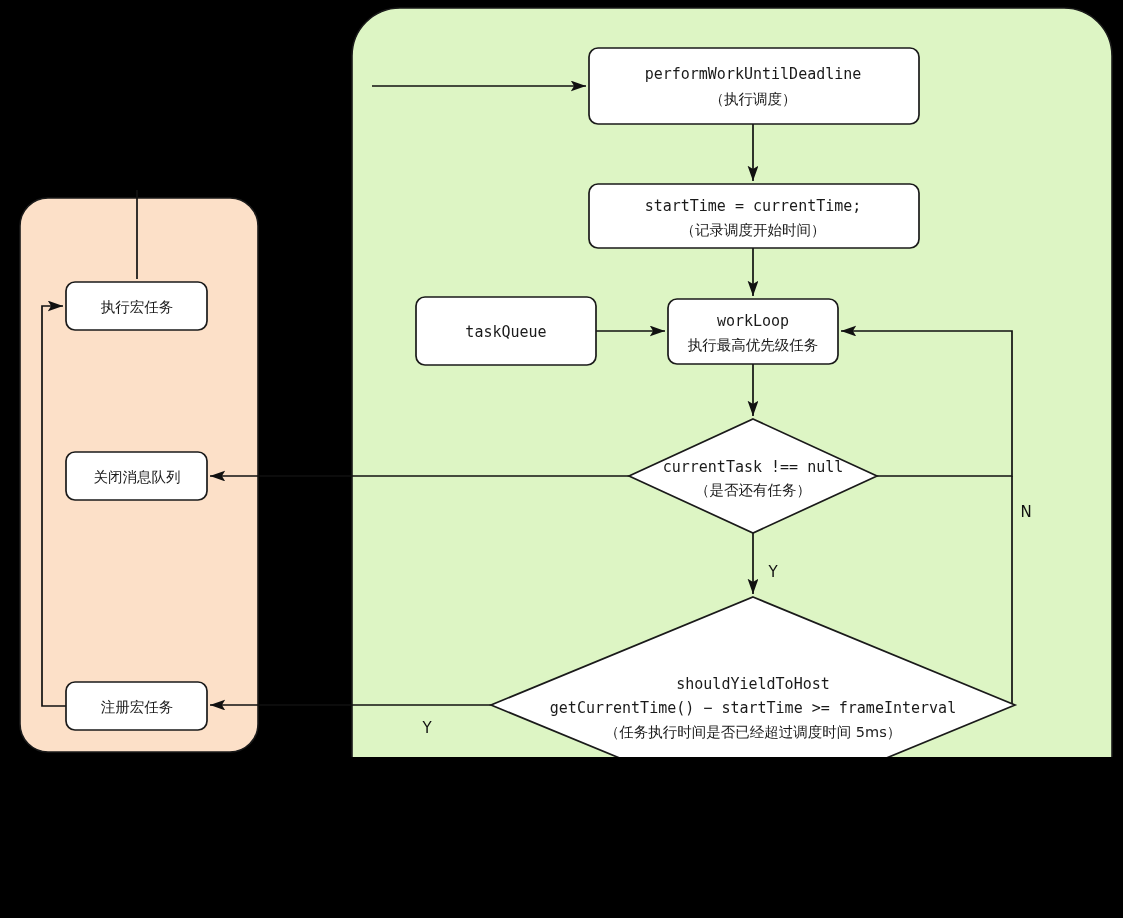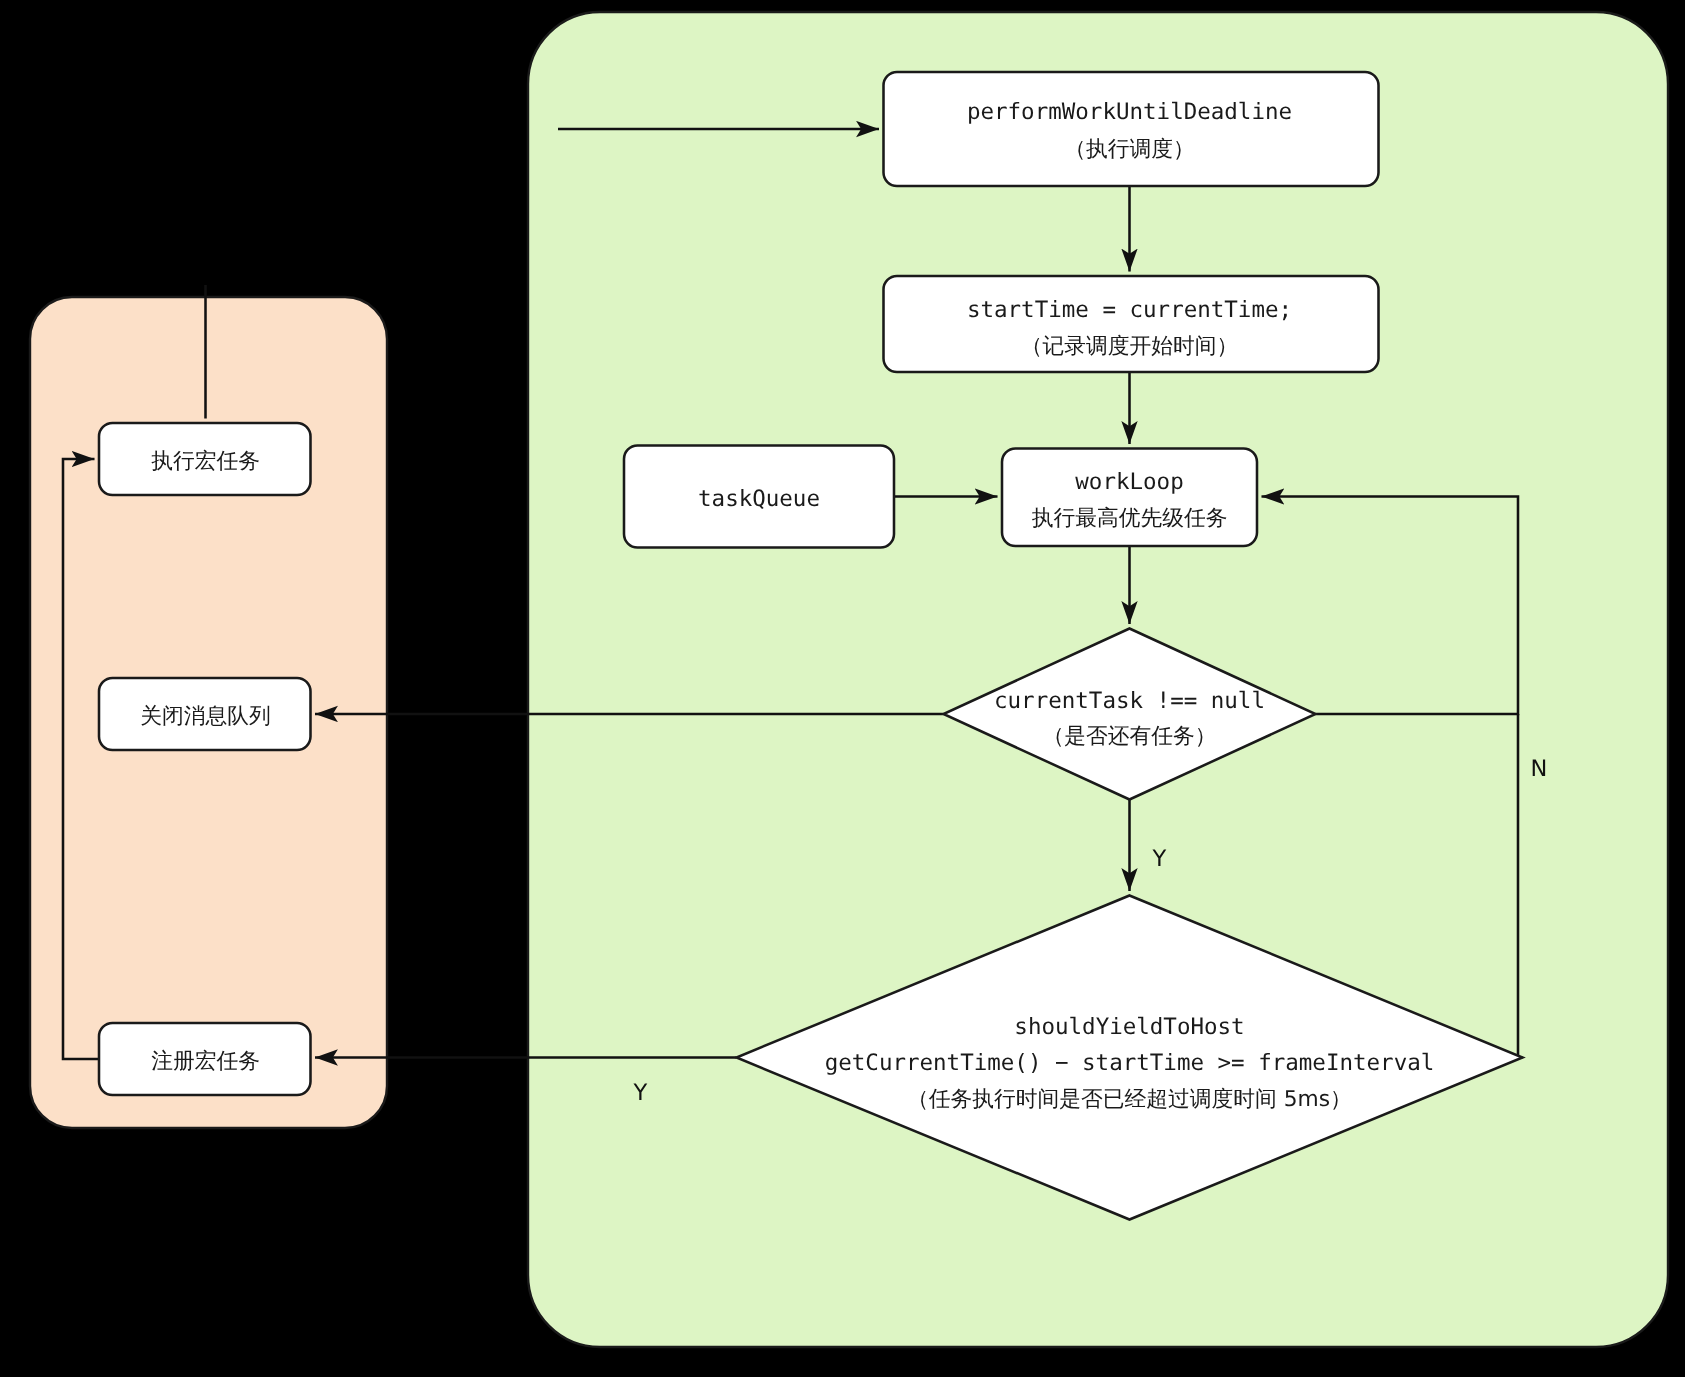--- a/index.html
+++ b/index.html
@@ -3,21 +3,21 @@
 <meta charset="utf-8">
 <style>
   html, body {
     margin: 0;
     padding: 0;
     background: #000000;
   }
   #canvas {
     position: relative;
     width: 1123px;
-    height: 918px;
+    height: 757px;
     background: #000000;
     overflow: hidden;
     font-family: "DejaVu Sans", sans-serif;
   }
   svg.layer {
     position: absolute;
     left: 0;
     top: 0;
     width: 1123px;
     height: 918px;

